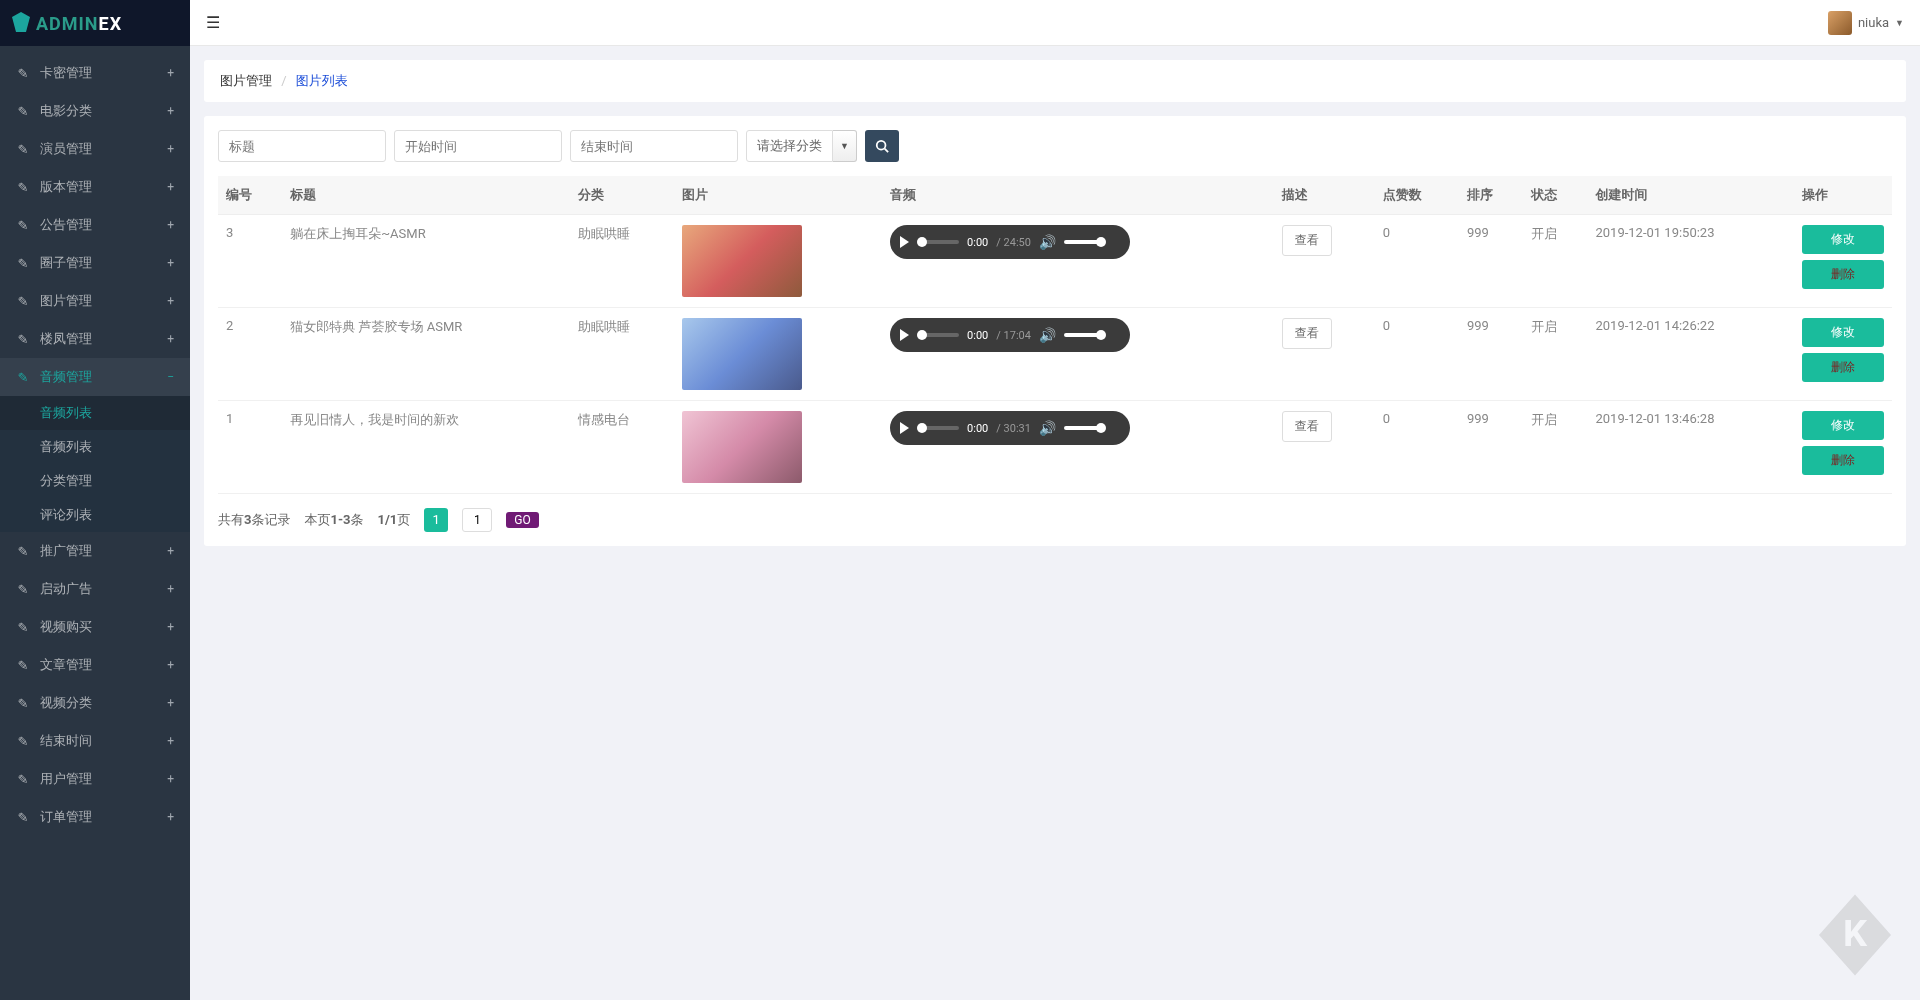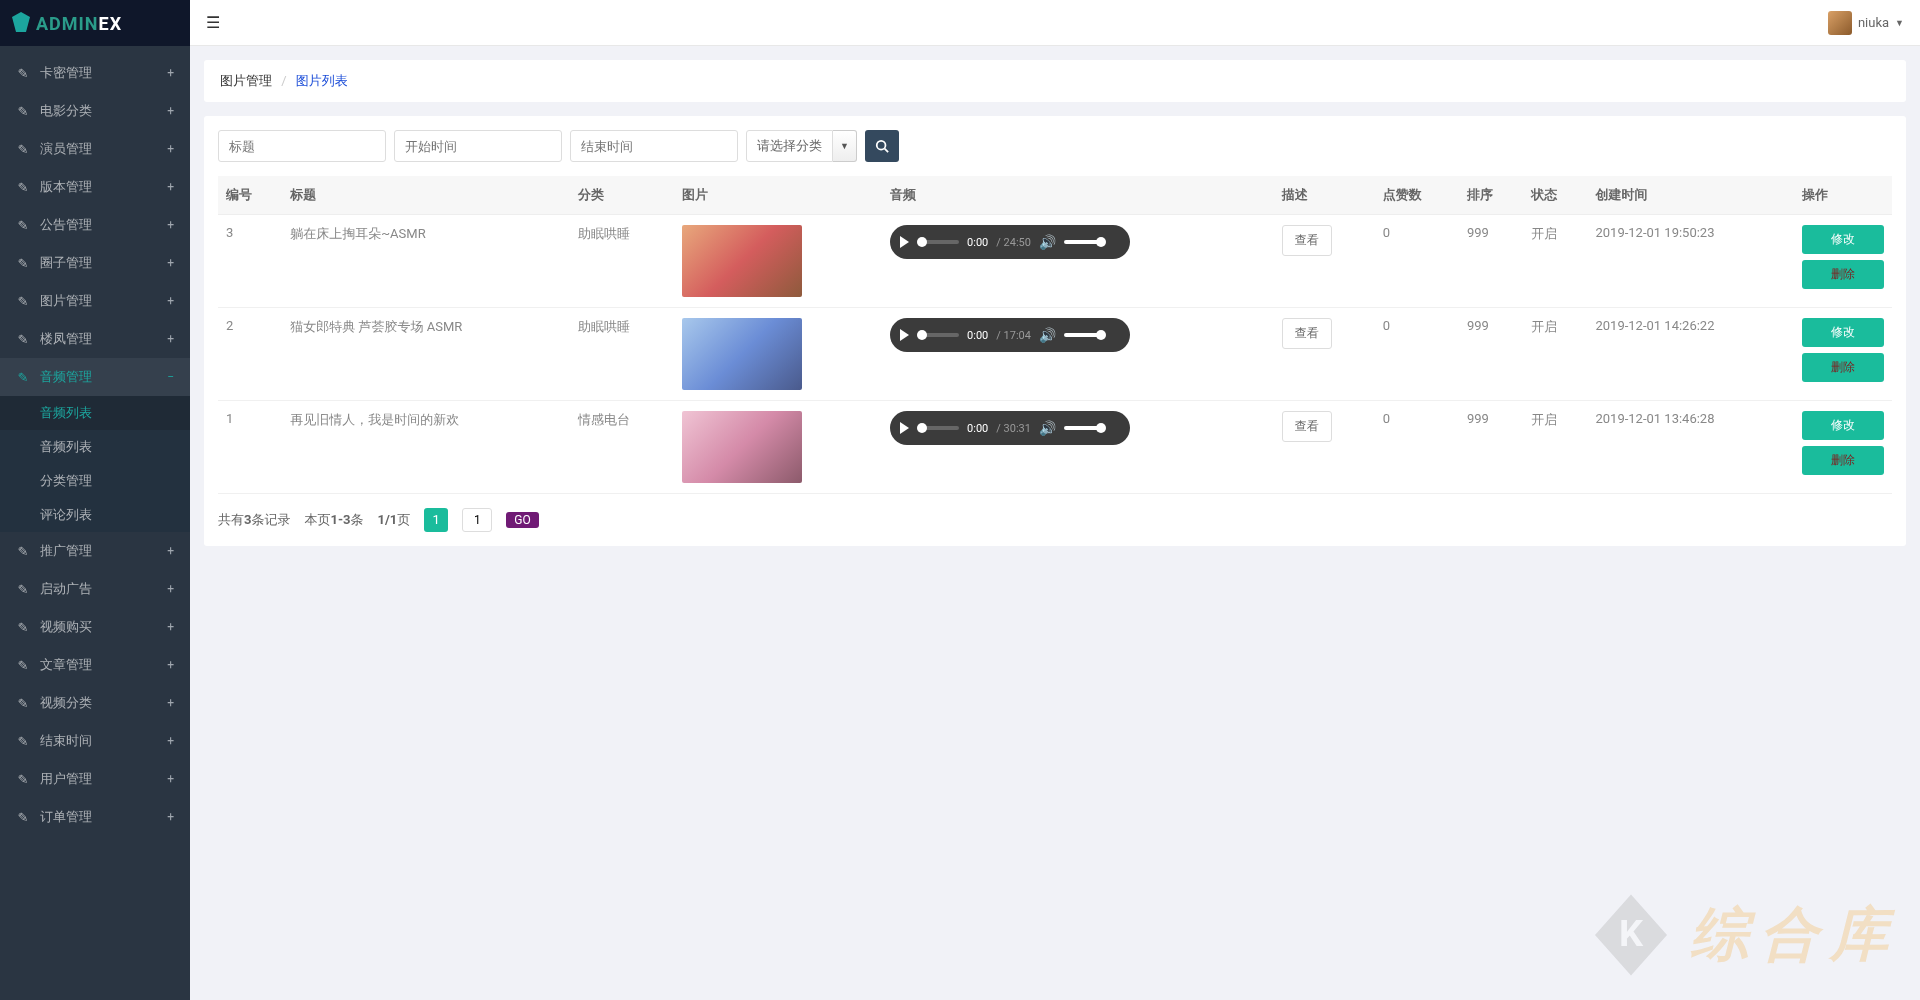--- a/index.html
+++ b/index.html
@@ -323,14 +323,13 @@
       </div>
     </div>
   </div>
 </div>
 
 <div class="watermark">
   <svg class="wm-logo" viewBox="0 0 100 100">
       <path d="M50 5 L90 50 L50 95 L10 50 Z" fill="#888"></path>
       <text x="50" y="62" font-size="42" font-weight="bold" fill="#fff" text-anchor="middle">K</text>
     </svg>
-  <span class="wm-text">综合库</span>
 </div>
 
 </body></html>

